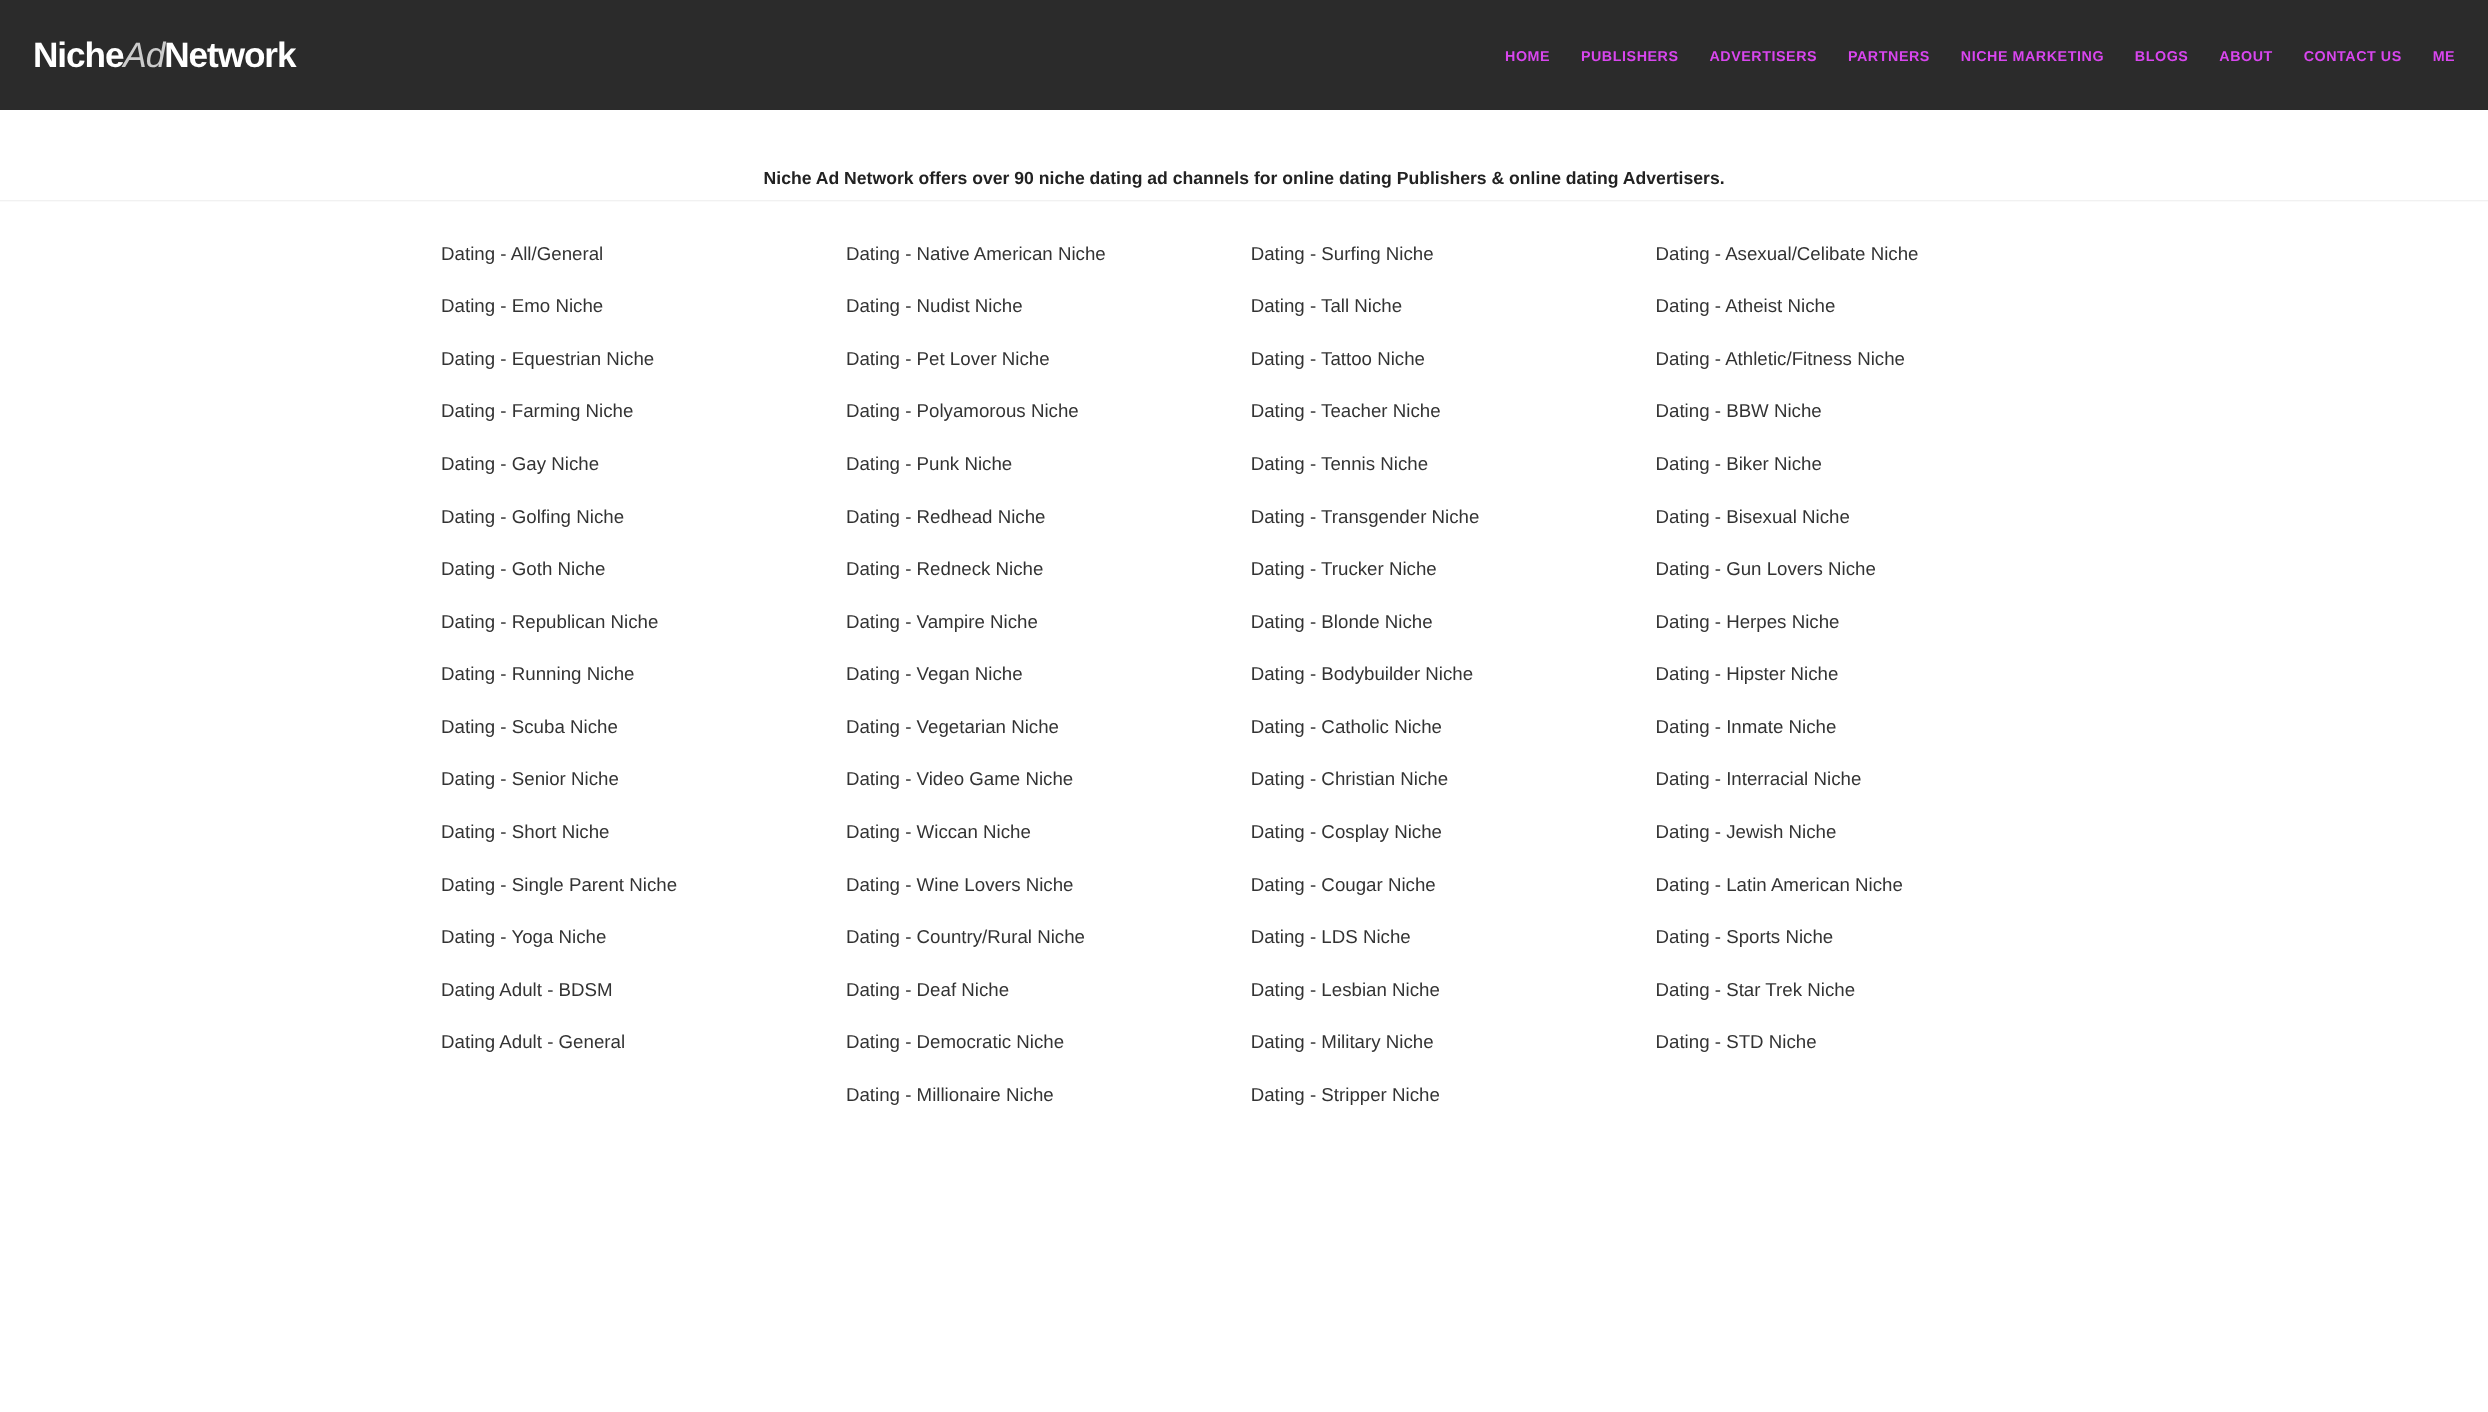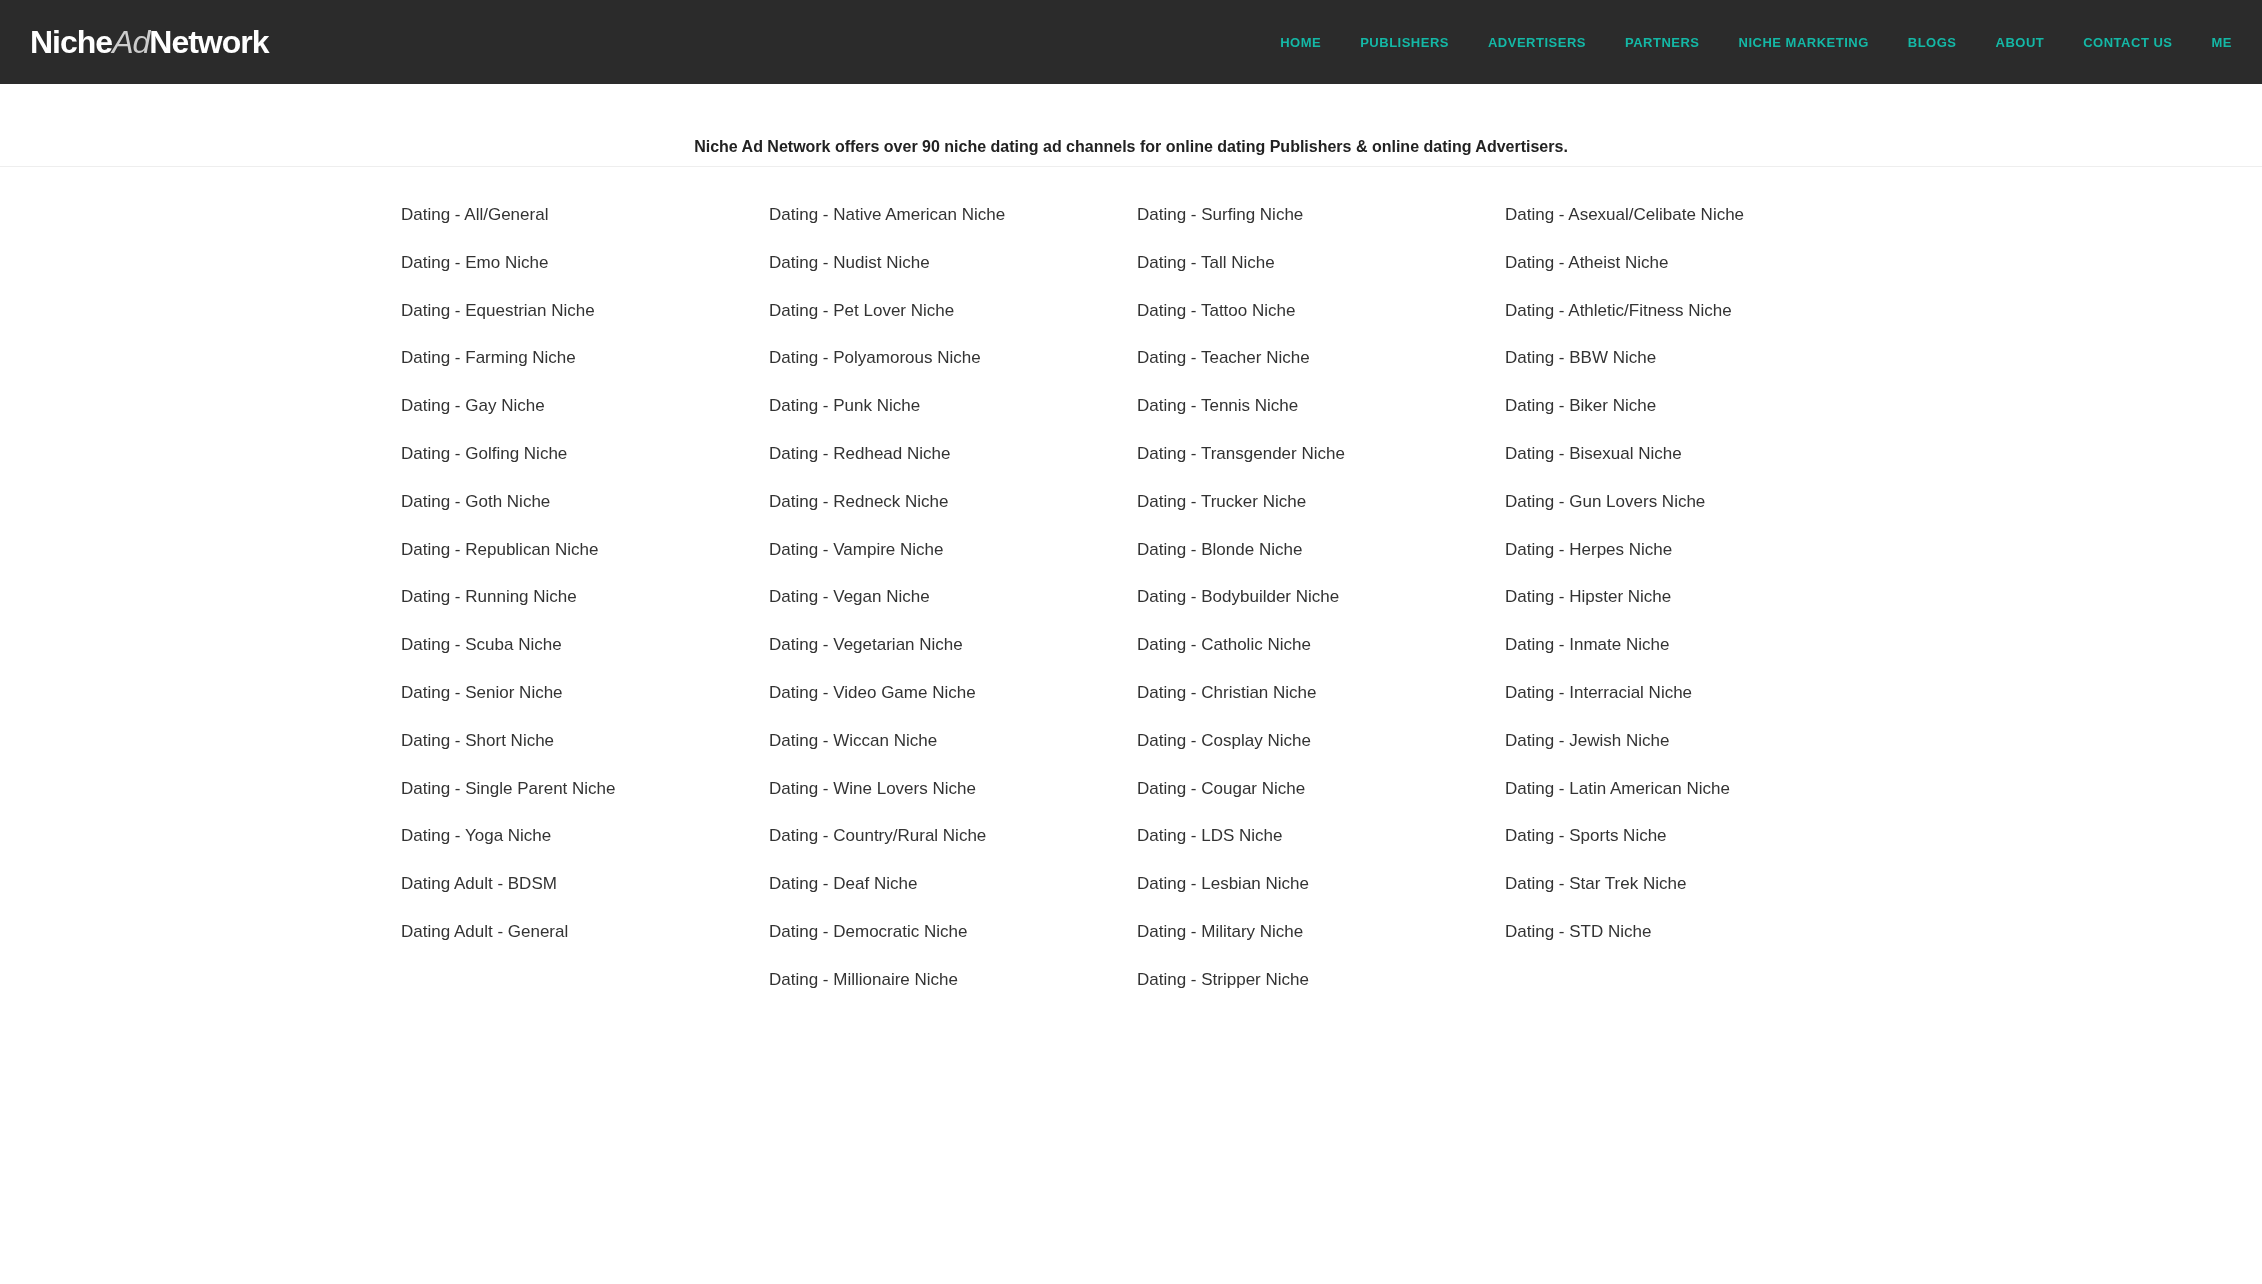--- a/index.html
+++ b/index.html
@@ -4,21 +4,21 @@
   <style>
     * { margin: 0; padding: 0; box-sizing: border-box; }
     body { font-family: Arial, sans-serif; background: #fff; color: #333; }
 
     
     .header {
       background: #2b2b2b;
       display: flex;
       align-items: center;
       padding: 16px 30px;
-      height: 84px;
+      height: 100px;
       position: relative;
     }
     .logo {
       font-size: 32px;
       color: #fff;
       font-weight: bold;
       letter-spacing: -1px;
       white-space: nowrap;
     }
     .logo span.italic {
@@ -26,27 +26,26 @@
       font-weight: normal;
       color: #ccc;
     }
     .nav {
       display: flex;
       align-items: center;
       gap: 28px;
       margin-left: auto;
     }
     .nav a {
-      color: #14b8a6;
+      color: #d946ef;
       text-decoration: none;
       font-size: 13px;
       font-weight: bold;
       letter-spacing: 0.5px;
       white-space: nowrap;
-      margin-left: 11px;
     }
 
     
     .subtitle-bar {
       text-align: center;
       padding: 30px 20px 10px;
       border-bottom: 1px solid #eee;
     }
     .subtitle-bar p {
       font-size: 16px;

